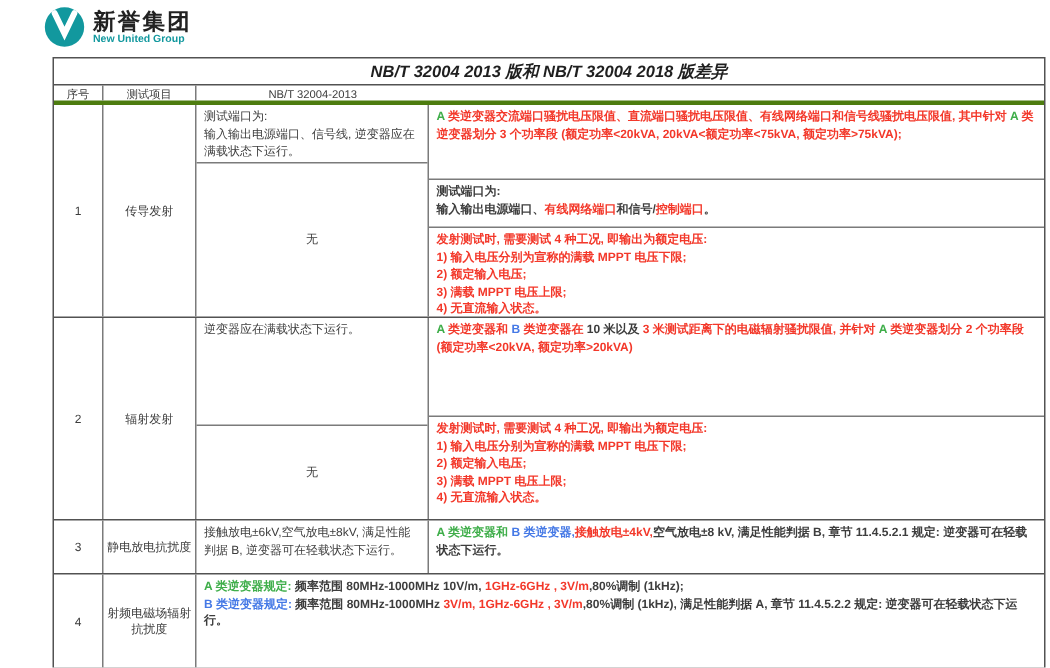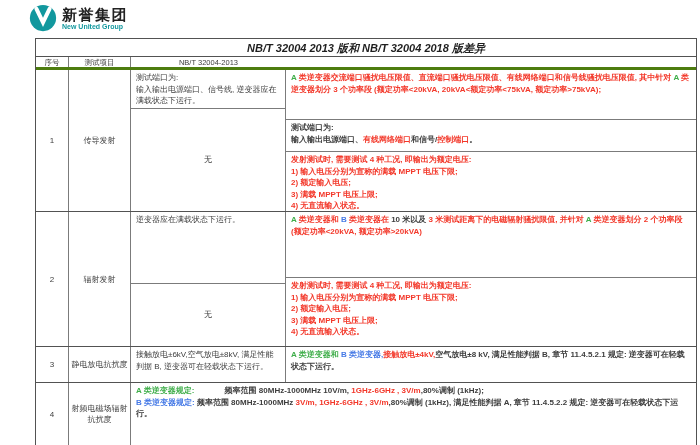--- a/index.html
+++ b/index.html
@@ -138,21 +138,21 @@
             <div class="subcell" style="flex: 1 1 0%;">
               <div class="para"><span style="color: rgb(63, 174, 74);">A 类逆变器和 </span><span style="color: rgb(69, 121, 230);">B 类逆变器,</span><span style="color: rgb(243, 56, 42);">接触放电±4kV,</span><span style="color: rgb(61, 61, 61);">空气放电±8 kV, 满足性能判据 B, 章节 11.4.5.2.1 规定: 逆变器可在轻载状态下运行。</span></div>
             </div>
           </div>
         </div>
         <div class="trow" style="height: 62px;">
           <div class="cell col-num centered">4</div>
           <div class="cell col-item centered">射频电磁场辐射抗扰度</div>
           <div class="stack col-2018">
             <div class="subcell" style="flex: 1 1 0%;">
-              <div class="para"><span style="color: rgb(63, 174, 74);">A 类逆变器规定:</span><span style="color: rgb(61, 61, 61); margin-left: 28px;"> 频率范围 80MHz-1000MHz 10V/m, </span><span style="color: rgb(243, 56, 42);">1GHz-6GHz , 3V/m</span><span style="color: rgb(61, 61, 61);">,80%调制 (1kHz);</span></div>
+              <div class="para"><span style="color: rgb(63, 174, 74);">A 类逆变器规定:</span><span style="color: rgb(61, 61, 61);"> 频率范围 80MHz-1000MHz 10V/m, </span><span style="color: rgb(243, 56, 42);">1GHz-6GHz , 3V/m</span><span style="color: rgb(61, 61, 61);">,80%调制 (1kHz);</span></div>
               <div class="para"><span style="color: rgb(69, 121, 230);">B 类逆变器规定:</span><span style="color: rgb(61, 61, 61);"> 频率范围 80MHz-1000MHz </span><span style="color: rgb(243, 56, 42);">3V/m, 1GHz-6GHz , 3V/m</span><span style="color: rgb(61, 61, 61);">,80%调制 (1kHz), 满足性能判据 A, 章节 11.4.5.2.2 规定: 逆变器可在轻载状态下运行。</span></div>
             </div>
           </div>
         </div>
       </div>
   </div>
 
 </div>
 
 </body></html>

